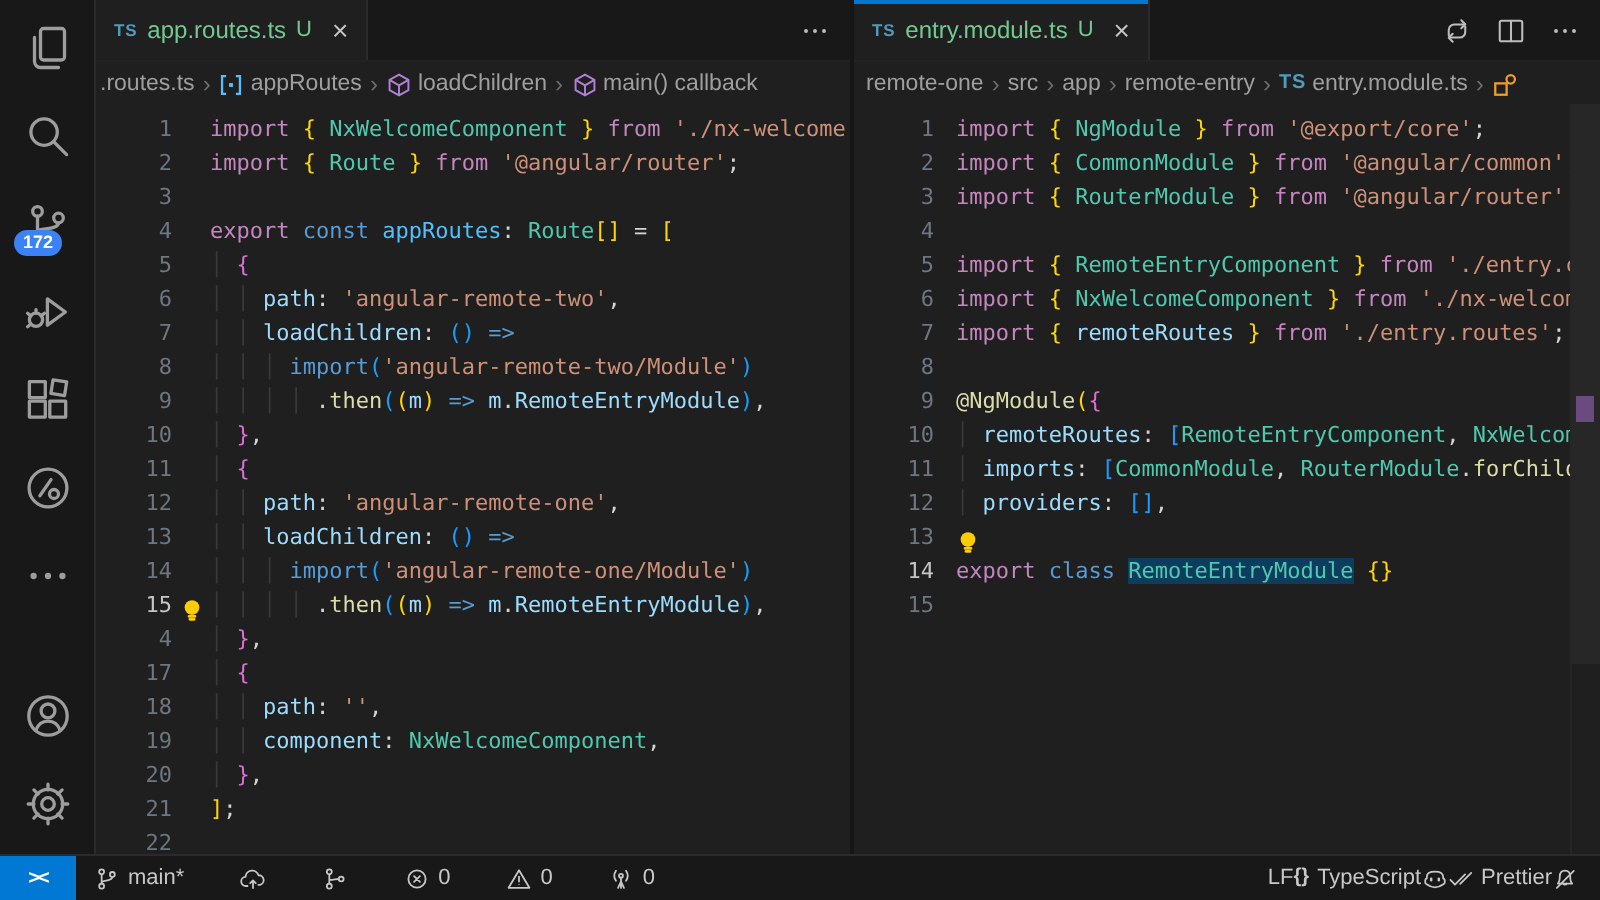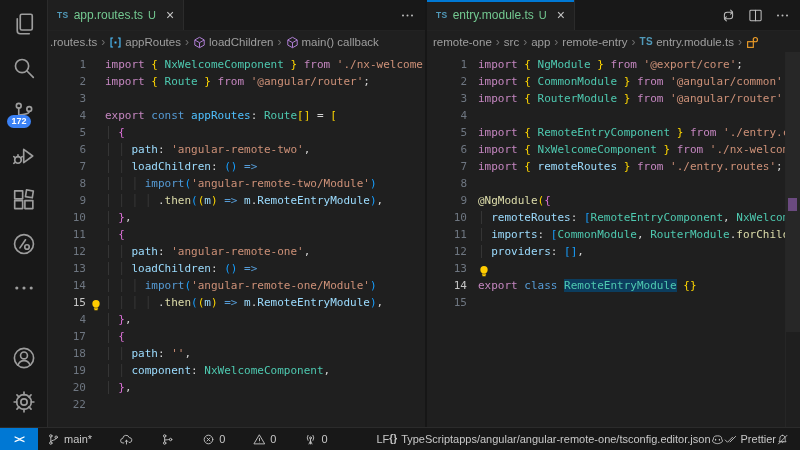--- a/index.html
+++ b/index.html
@@ -237,20 +237,21 @@
           <div class="line"><div class="gut">11</div><div class="ltext"><span class="tk-g">│ </span><span class="tk-b2">{</span></div></div>
           <div class="line"><div class="gut">12</div><div class="ltext"><span class="tk-g">│ │ </span><span class="tk-pr">path</span><span class="tk-wh">: </span><span class="tk-st">'angular-remote-one'</span><span class="tk-wh">,</span></div></div>
           <div class="line"><div class="gut">13</div><div class="ltext"><span class="tk-g">│ │ </span><span class="tk-pr">loadChildren</span><span class="tk-wh">: </span><span class="tk-b3">()</span><span class="tk-bl"> =&gt;</span></div></div>
           <div class="line"><div class="gut">14</div><div class="ltext"><span class="tk-g">│ │ │ </span><span class="tk-bl">import</span><span class="tk-b3">(</span><span class="tk-st">'angular-remote-one/Module'</span><span class="tk-b3">)</span></div></div>
           <div class="line"><div class="gut cur">15</div><div class="ltext"><span class="tk-g">│ │ │ │ </span><span class="tk-wh">.</span><span class="tk-fn">then</span><span class="tk-b3">(</span><span class="tk-b1">(</span><span class="tk-pr">m</span><span class="tk-b1">)</span><span class="tk-bl"> =&gt; </span><span class="tk-pr">m</span><span class="tk-wh">.</span><span class="tk-pr">RemoteEntryModule</span><span class="tk-b3">)</span><span class="tk-wh">,</span></div></div>
           <div class="line"><div class="gut">4</div><div class="ltext"><span class="tk-g">│ </span><span class="tk-b2">}</span><span class="tk-wh">,</span></div></div>
           <div class="line"><div class="gut">17</div><div class="ltext"><span class="tk-g">│ </span><span class="tk-b2">{</span></div></div>
           <div class="line"><div class="gut">18</div><div class="ltext"><span class="tk-g">│ │ </span><span class="tk-pr">path</span><span class="tk-wh">: </span><span class="tk-st">''</span><span class="tk-wh">,</span></div></div>
           <div class="line"><div class="gut">19</div><div class="ltext"><span class="tk-g">│ │ </span><span class="tk-pr">component</span><span class="tk-wh">: </span><span class="tk-ty">NxWelcomeComponent</span><span class="tk-wh">,</span></div></div>
           <div class="line"><div class="gut">20</div><div class="ltext"><span class="tk-g">│ </span><span class="tk-b2">}</span><span class="tk-wh">,</span></div></div>
+          <div class="line"><div class="gut">21</div><div class="ltext"><span class="tk-b1">]</span><span class="tk-wh">;</span></div></div>
           <div class="line"><div class="gut">22</div><div class="ltext"></div></div>
         </div>
       <div class="bulb" id="g1-bulb">
           <span class="ico">
             <svg width="14" height="14" viewBox="0 0 16 16" fill="none">
               <circle cx="8" cy="6.6" r="4.2" fill="#ffcc00"></circle>
               <path d="M6.3 11.6h3.4M6.8 13.3h2.4" stroke="#ffcc00" stroke-width="1.6" stroke-linecap="round"></path>
             </svg>
           </span>
         </div>
@@ -414,23 +415,20 @@
       </div>
     <div class="sb-right" id="sb-right">
         <span class="sb-item">
           <span>LF</span>
         </span>
         <span class="sb-item">
           <span class="ico txt" style="font-size: 10px;">{}</span>
           <span>TypeScript</span>
         </span>
         <span class="sb-item">
-          <span>apps/angular/angular-remote-one/tsconfig.editor.json</span>
-        </span>
-        <span class="sb-item">
           <span class="ico">
             <svg width="13" height="13" viewBox="0 0 16 16" fill="none" stroke="currentColor" stroke-width="1.1" stroke-linecap="round" stroke-linejoin="round">
               <path d="M3 6.6c0-2.1 1.6-3.1 5-3.1s5 1 5 3.1v1c.6.2 1 .6 1 1.1v1.5c0 .4-.2.7-.6.9C11.9 12.2 10 13.1 8 13.1s-3.9-.9-5.4-2c-.4-.2-.6-.5-.6-.9V8.7c0-.5.4-.9 1-1.1z"></path>
               <rect x="4.9" y="7" width="1.5" height="2.5" rx=".75" fill="currentColor" stroke="none"></rect>
               <rect x="9.6" y="7" width="1.5" height="2.5" rx=".75" fill="currentColor" stroke="none"></rect>
             </svg>
           </span>
         </span>
         <span class="sb-item">
           <span class="ico">

